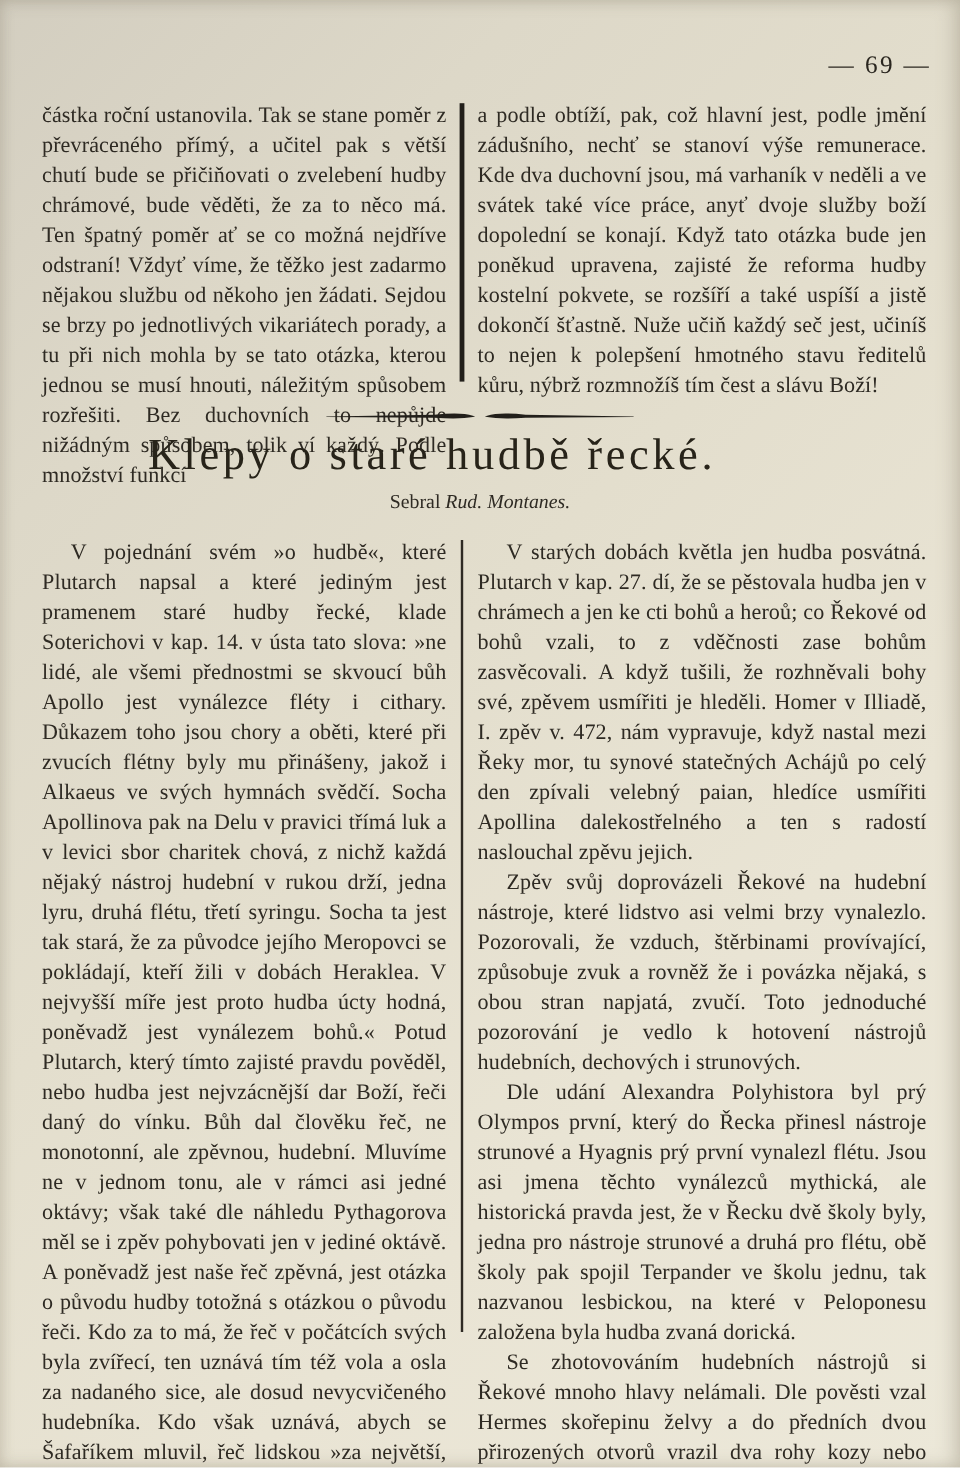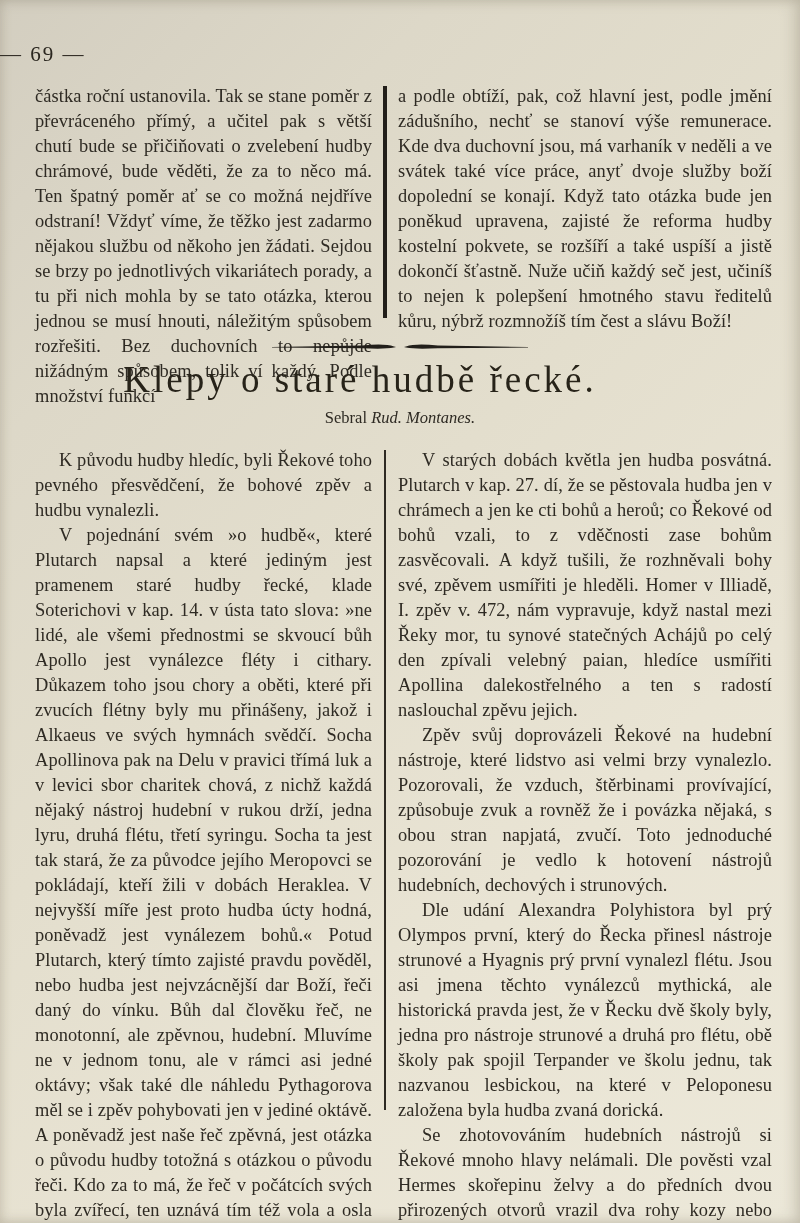--- a/index.html
+++ b/index.html
@@ -11,21 +11,21 @@
   .page{
     position:relative;
     width:800px;height:1223px;
     background:linear-gradient(135deg,#d3cec0 0%,#ddd8c8 22%,#e3decd 45%,#e9e4d4 70%,#ece8d9 100%);
     color:#2e2a23;
     box-sizing:border-box;
     box-shadow:inset -6px 0 14px rgba(120,110,90,.25), inset 3px 0 10px rgba(120,110,90,.18);
   }
   .page-number{
     position:absolute;top:42px;left:0;right:24px;
-    text-align:left;
+    text-align:right;
     font-size:21px;letter-spacing:2px;
     color:#2a261f;
   }
   
   .top-section{
     position:absolute;top:84px;left:35px;width:737px;
     display:grid;grid-template-columns:337px 26px 1fr;
   }
   .top-col{
     font-size:18.4px;line-height:25px;text-align:justify;
@@ -95,21 +95,20 @@
   </div>
 
   <h1 class="article-title">Klepy o staré hudbě řecké.</h1>
 
   <div class="byline">
     <span>Sebral </span><span class="author">Rud. Montanes.</span>
   </div>
 
   <div class="article">
     <div class="article-col">
-        <p class="para first">K původu hudby hledíc, byli Řekové toho pevného přesvědčení, že bohové zpěv a hudbu vynalezli.</p>
         <p class="para">V pojednání svém »o hudbě«, které Plutarch napsal a které jediným jest pramenem staré hudby řecké, klade Soterichovi v kap. 14. v ústa tato slova: »ne lidé, ale všemi přednostmi se skvoucí bůh Apollo jest vynálezce fléty i cithary. Důkazem toho jsou chory a oběti, které při zvucích flétny byly mu přinášeny, jakož i Alkaeus ve svých hymnách svědčí. Socha Apollinova pak na Delu v pravici třímá luk a v levici sbor charitek chová, z nichž každá nějaký nástroj hudební v rukou drží, jedna lyru, druhá flétu, třetí syringu. Socha ta jest tak stará, že za původce jejího Meropovci se pokládají, kteří žili v dobách Heraklea. V nejvyšší míře jest proto hudba úcty hodná, poněvadž jest vynálezem bohů.« Potud Plutarch, který tímto zajisté pravdu pověděl, nebo hudba jest nejvzácnější dar Boží, řeči daný do vínku. Bůh dal člověku řeč, ne monotonní, ale zpěvnou, hudební. Mluvíme ne v jednom tonu, ale v rámci asi jedné oktávy; však také dle náhledu Pythagorova měl se i zpěv pohybovati jen v jediné oktávě. A poněvadž jest naše řeč zpěvná, jest otázka o původu hudby totožná s otázkou o původu řeči. Kdo za to má, že řeč v počátcích svých byla zvířecí, ten uznává tím též vola a osla za nadaného sice, ale dosud nevycvičeného hudebníka. Kdo však uznává, abych se Šafaříkem mluvil, řeč lidskou »za největší, nejdražší a nejkrásnější dar Boží«, ten uznává spolu, že Bůh s řečí i zárodek hudby člověku dal.</p>
       </div>
     <div>
         <div class="article-divider"></div>
       </div>
     <div class="article-col">
         <p class="para first">V starých dobách květla jen hudba posvátná. Plutarch v kap. 27. dí, že se pěstovala hudba jen v chrámech a jen ke cti bohů a heroů; co Řekové od bohů vzali, to z vděčnosti zase bohům zasvěcovali. A když tušili, že rozhněvali bohy své, zpěvem usmířiti je hleděli. Homer v Illiadě, I. zpěv v. 472, nám vypravuje, když nastal mezi Řeky mor, tu synové statečných Achájů po celý den zpívali velebný paian, hledíce usmířiti Apollina dalekostřelného a ten s radostí naslouchal zpěvu jejich.</p>
         <p class="para">Zpěv svůj doprovázeli Řekové na hudební nástroje, které lidstvo asi velmi brzy vynalezlo. Pozorovali, že vzduch, štěrbinami provívající, způsobuje zvuk a rovněž že i povázka nějaká, s obou stran napjatá, zvučí. Toto jednoduché pozorování je vedlo k hotovení nástrojů hudebních, dechových i strunových.</p>
         <p class="para">Dle udání Alexandra Polyhistora byl prý Olympos první, který do Řecka přinesl nástroje strunové a Hyagnis prý první vynalezl flétu. Jsou asi jmena těchto vynálezců mythická, ale historická pravda jest, že v Řecku dvě školy byly, jedna pro nástroje strunové a druhá pro flétu, obě školy pak spojil Terpander ve školu jednu, tak nazvanou lesbickou, na které v Peloponesu založena byla hudba zvaná dorická.</p>
         <p class="para">Se zhotovováním hudebních nástrojů si Řekové mnoho hlavy nelámali. Dle pověsti vzal Hermes skořepinu želvy a do předních dvou přirozených otvorů vrazil dva rohy kozy nebo sajhy, příčkou nahoře je spojil, natáhl struny a lyra byla hotova. Dutina skořepiny byla přirozenou resonancí.</p>

